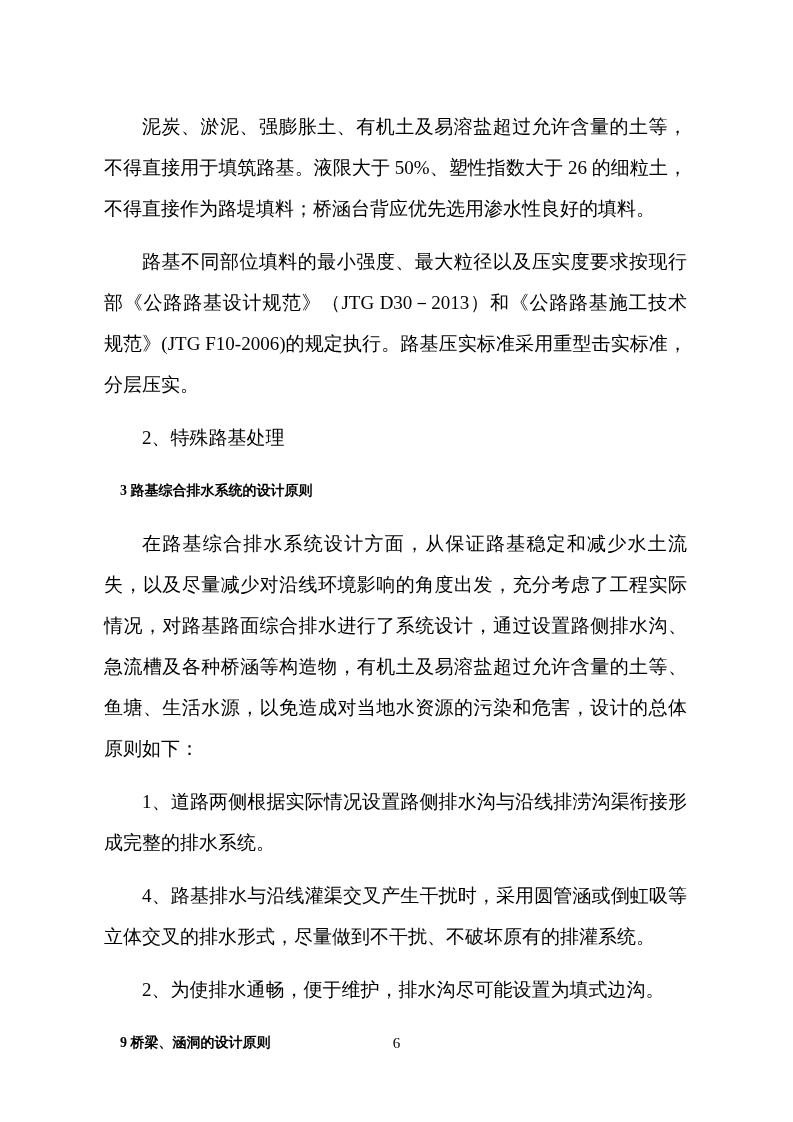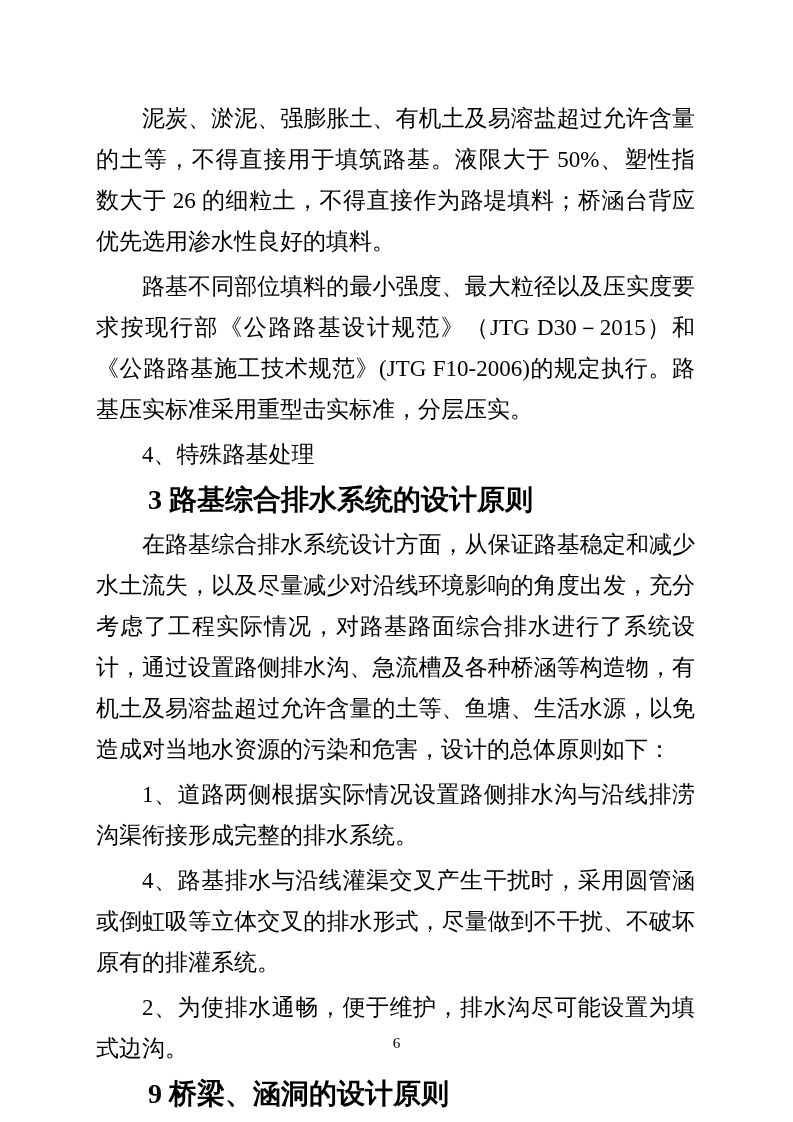--- a/index.html
+++ b/index.html
@@ -17,30 +17,30 @@
     color: #000000;
     box-sizing: border-box;
   }
   .content {
     position: absolute;
     left: 92px;
     top: 94px;
     width: 607px;
   }
   .para-body {
-    margin: 4px;
-    font-size: 23px;
+    margin: 12px;
+    font-size: 19px;
     line-height: 41px;
     text-align: justify;
     text-indent: 2em;
     word-break: break-all;
   }
   .para-heading {
     margin: 0;
-    font-size: 28px;
+    font-size: 14px;
     line-height: 41px;
     font-weight: bold;
     text-indent: 2em;
     text-align: left;
   }
   .page-footer {
     position: absolute;
     left: 0;
     right: 0;
     top: 1032px;
@@ -49,22 +49,22 @@
     line-height: 22px;
     color: #000000;
   }
 </style>
 </head>
 <body>
 
 <div class="page">
   <div class="content">
     <p class="para-body">泥炭、淤泥、强膨胀土、有机土及易溶盐超过允许含量的土等，不得直接用于填筑路基。液限大于 50%、塑性指数大于 26 的细粒土，不得直接作为路堤填料；桥涵台背应优先选用渗水性良好的填料。</p>
-    <p class="para-body">路基不同部位填料的最小强度、最大粒径以及压实度要求按现行部《公路路基设计规范》（JTG D30－2015）和《公路路基施工技术规范》(JTG F10-2006)的规定执行。路基压实标准采用重型击实标准，分层压实。</p>
-    <p class="para-body">4、特殊路基处理</p>
+    <p class="para-body">路基不同部位填料的最小强度、最大粒径以及压实度要求按现行部《公路路基设计规范》（JTG D30－2013）和《公路路基施工技术规范》(JTG F10-2006)的规定执行。路基压实标准采用重型击实标准，分层压实。</p>
+    <p class="para-body">2、特殊路基处理</p>
     <h2 class="para-heading">3 路基综合排水系统的设计原则</h2>
     <p class="para-body">在路基综合排水系统设计方面，从保证路基稳定和减少水土流失，以及尽量减少对沿线环境影响的角度出发，充分考虑了工程实际情况，对路基路面综合排水进行了系统设计，通过设置路侧排水沟、急流槽及各种桥涵等构造物，有机土及易溶盐超过允许含量的土等、鱼塘、生活水源，以免造成对当地水资源的污染和危害，设计的总体原则如下：</p>
     <p class="para-body">1、道路两侧根据实际情况设置路侧排水沟与沿线排涝沟渠衔接形成完整的排水系统。</p>
     <p class="para-body">4、路基排水与沿线灌渠交叉产生干扰时，采用圆管涵或倒虹吸等立体交叉的排水形式，尽量做到不干扰、不破坏原有的排灌系统。</p>
     <p class="para-body">2、为使排水通畅，便于维护，排水沟尽可能设置为填式边沟。</p>
     <h2 class="para-heading">9 桥梁、涵洞的设计原则</h2>
   </div>
   <div class="page-footer">6</div>
 </div>
 

